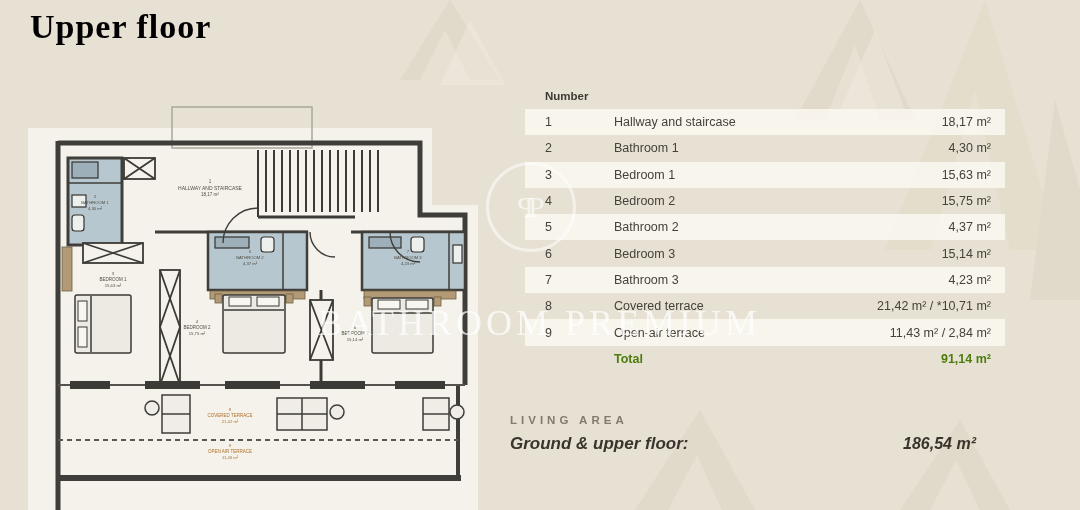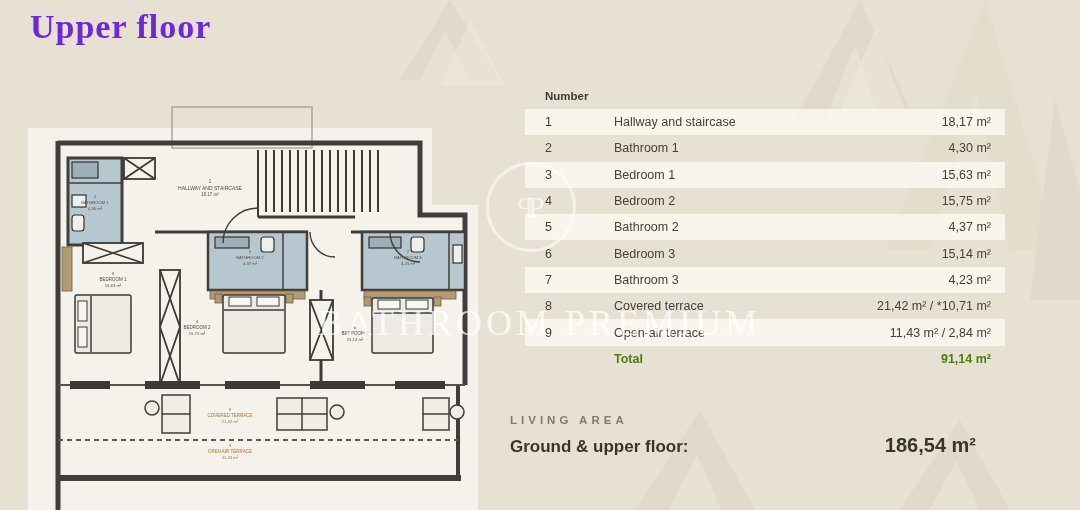--- a/index.html
+++ b/index.html
@@ -6,43 +6,43 @@
   body{width:1080px;height:510px;overflow:hidden;background:#e7e1d3;
        font-family:"Liberation Sans",sans-serif;position:relative;}
   .stage{position:absolute;inset:0;width:1080px;height:510px;overflow:hidden;}
 
   
   .bg-marks{position:absolute;inset:0;z-index:0;pointer-events:none;}
 
   
   .page-title{position:absolute;left:30px;top:8px;z-index:3;
     font-family:"Liberation Serif",serif;font-size:34px;font-weight:600;
-    color:#6d28d9;letter-spacing:1px;}
+    color:#000000;letter-spacing:1px;}
 
   
   .plan{position:absolute;left:25px;top:95px;z-index:1;}
   .plan text{font-family:"Liberation Sans",sans-serif;}
 
   
   .area-table{position:absolute;left:525px;top:82px;width:480px;z-index:2;
     color:#46413a;font-size:12.5px;}
   .t-row{display:flex;align-items:center;height:26.3px;position:relative;}
   .t-head{height:27px;font-weight:bold;font-size:11.5px;color:#3e3a33;}
   .t-row.alt{background:rgba(252,250,244,0.78);}
   .c-num{width:75px;padding-left:20px;box-sizing:border-box;flex:0 0 auto;}
   .c-area{flex:1 1 auto;padding-left:14px;}
   .c-space{flex:0 0 175px;text-align:right;padding-right:14px;}
   .t-total{font-weight:bold;color:#4d7c0f;}
 
   
   .living{position:absolute;left:510px;top:414px;width:478px;z-index:2;}
   .living-label{font-size:11.5px;font-weight:bold;letter-spacing:4px;color:#827a6c;}
   .living-row{display:flex;justify-content:space-between;align-items:baseline;margin-top:8px;}
-  .living-name{font-size:17px;font-weight:bold;color:#39352d;}
-  .living-value{font-size:20px;font-weight:bold;color:#39352d;padding-right:12px;}
+  .living-name{font-size:17px;font-weight:bold;color:#39352d;font-style:italic;}
+  .living-value{font-size:16px;font-weight:bold;color:#39352d;padding-right:12px;font-style:italic;}
 
   
   .wm-circle{position:absolute;left:486px;top:162px;width:84px;height:84px;z-index:4;
     border:3px solid rgba(255,255,255,0.55);border-radius:50%;
     display:flex;align-items:center;justify-content:center;pointer-events:none;}
   .wm-mono{font-family:"Liberation Serif",serif;font-size:30px;color:rgba(255,255,255,0.62);
     line-height:1;}
   .wm-mono .flip{display:inline-block;transform:scaleX(-1);margin-right:-6px;}
   .wm-text{position:absolute;left:318px;top:302px;z-index:4;white-space:nowrap;
     font-family:"Liberation Serif",serif;font-size:36px;letter-spacing:4px;

